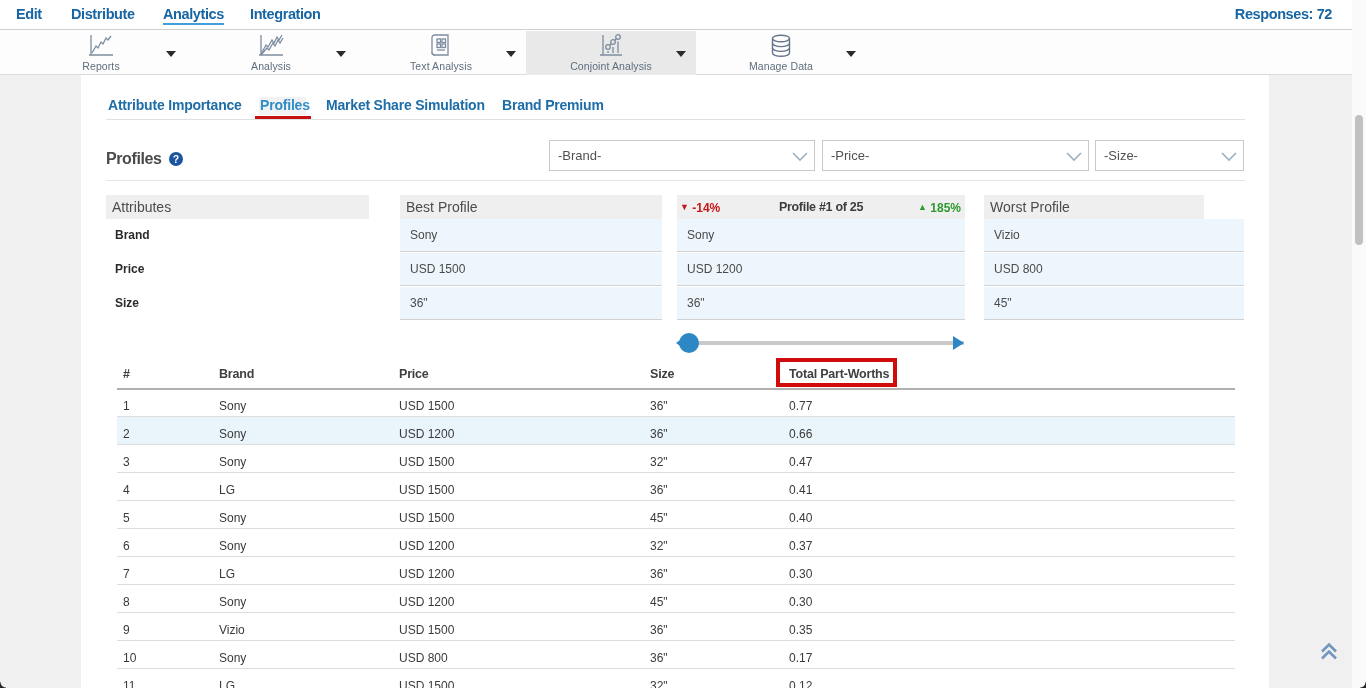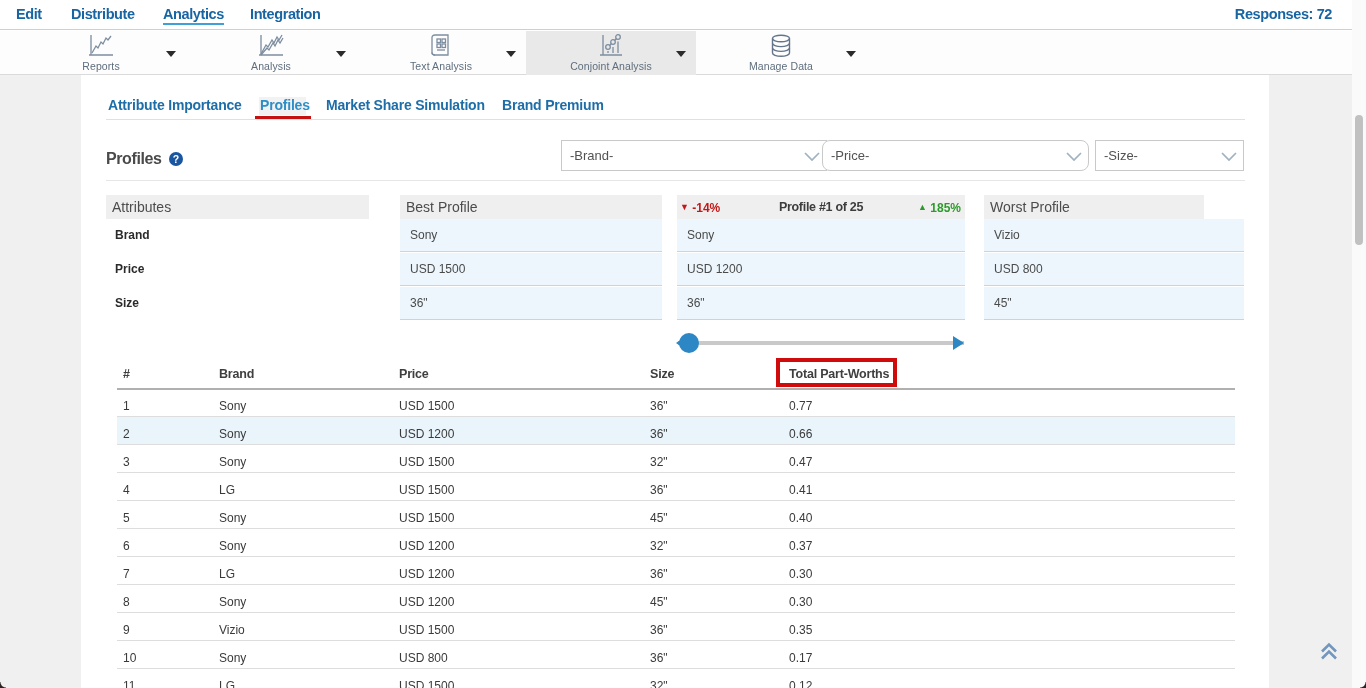--- a/index.html
+++ b/index.html
@@ -146,26 +146,26 @@
     <span class="tab" style="left:421px">Brand Premium</span>
     <div class="abs" id="profTabLine"></div>
     <div class="abs" id="tabline"></div>
 
     <div class="abs" id="h-profiles">Profiles</div>
     <svg class="abs" style="left:88px; top:77px;" width="14" height="14" viewBox="0 0 14 14">
       <circle cx="7" cy="7" r="7" fill="#1a55a0"></circle>
       <text x="7" y="10.8" font-size="10.5" font-weight="bold" fill="#fff" text-anchor="middle" font-family="Liberation Sans">?</text>
     </svg>
 
-    <div class="dd" style="left:480px; width:266px;">-Brand-
+    <div class="dd" style="left:468px; width:266px;">-Brand-
       <svg class="ddchev" width="18" height="11" viewBox="0 0 18 11" fill="none" stroke="#9fb2c1" stroke-width="1.7">
           <path d="M2 2 L9 9 L16 2"></path>
         </svg>
     </div>
-    <div class="dd" style="left:741px; width:267px;border-radius:8px;">-Price-
+    <div class="dd" style="left:741px; width:267px;">-Price-
       <svg class="ddchev" width="18" height="11" viewBox="0 0 18 11" fill="none" stroke="#9fb2c1" stroke-width="1.7">
           <path d="M2 2 L9 9 L16 2"></path>
         </svg>
     </div>
     <div class="dd" style="left:1014px; width:149px;">-Size-
       <svg class="ddchev" width="18" height="11" viewBox="0 0 18 11" fill="none" stroke="#9fb2c1" stroke-width="1.7">
           <path d="M2 2 L9 9 L16 2"></path>
         </svg>
     </div>
     <div class="abs" id="headline"></div>

